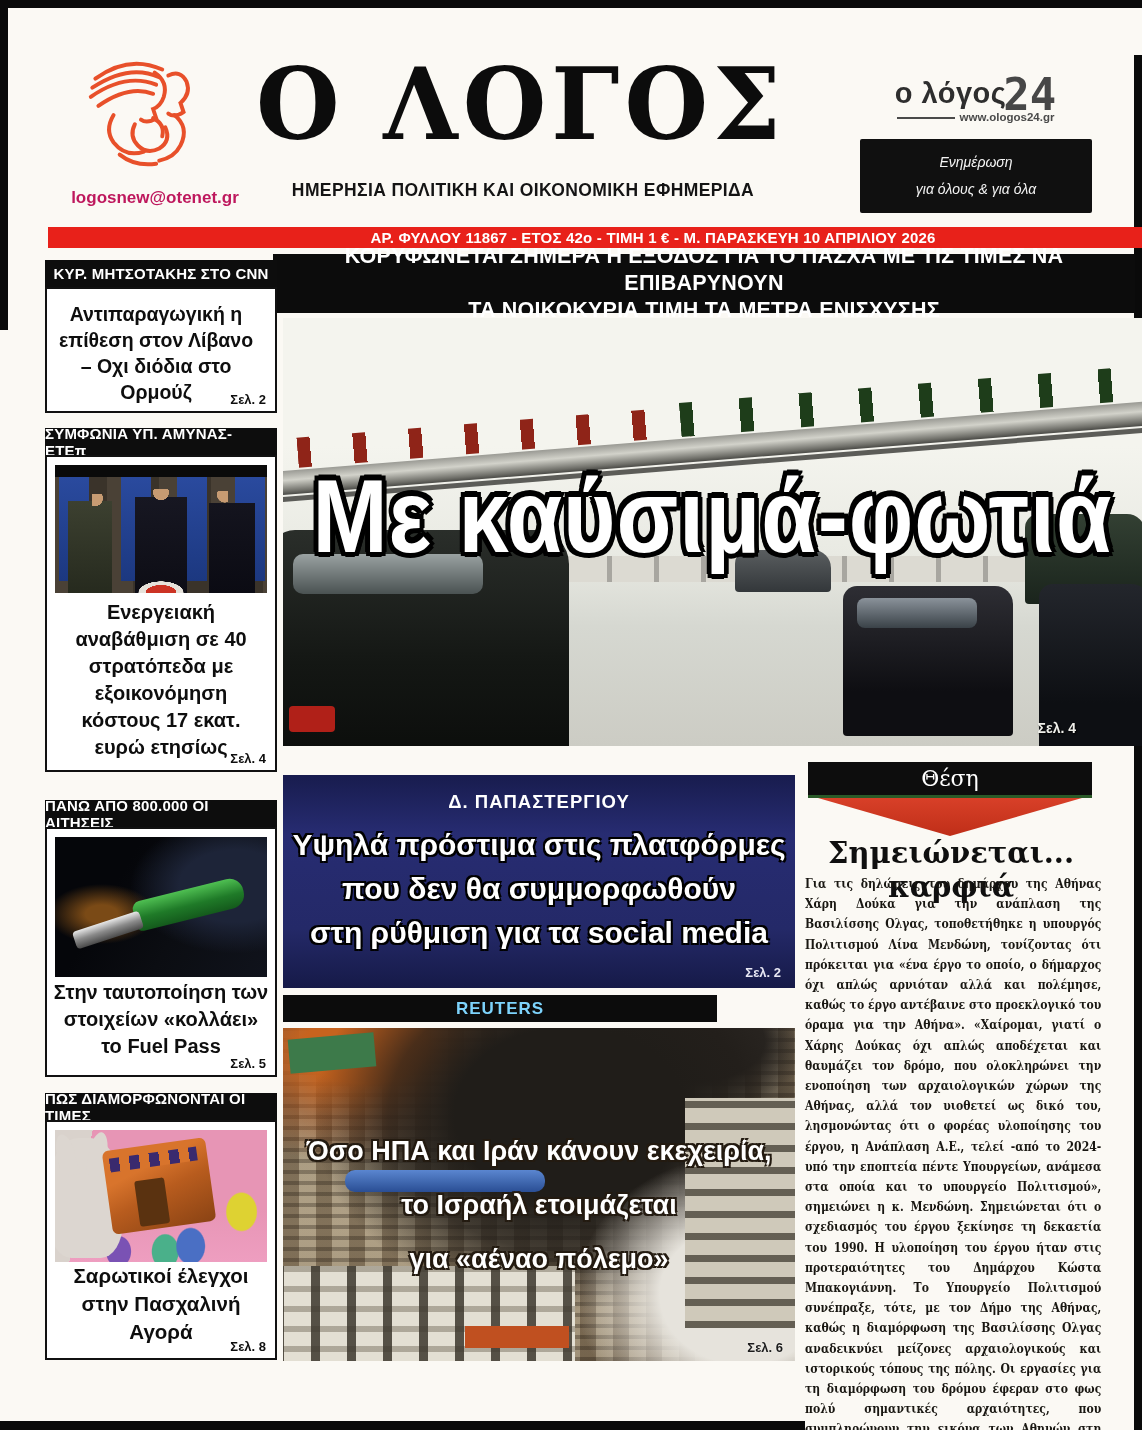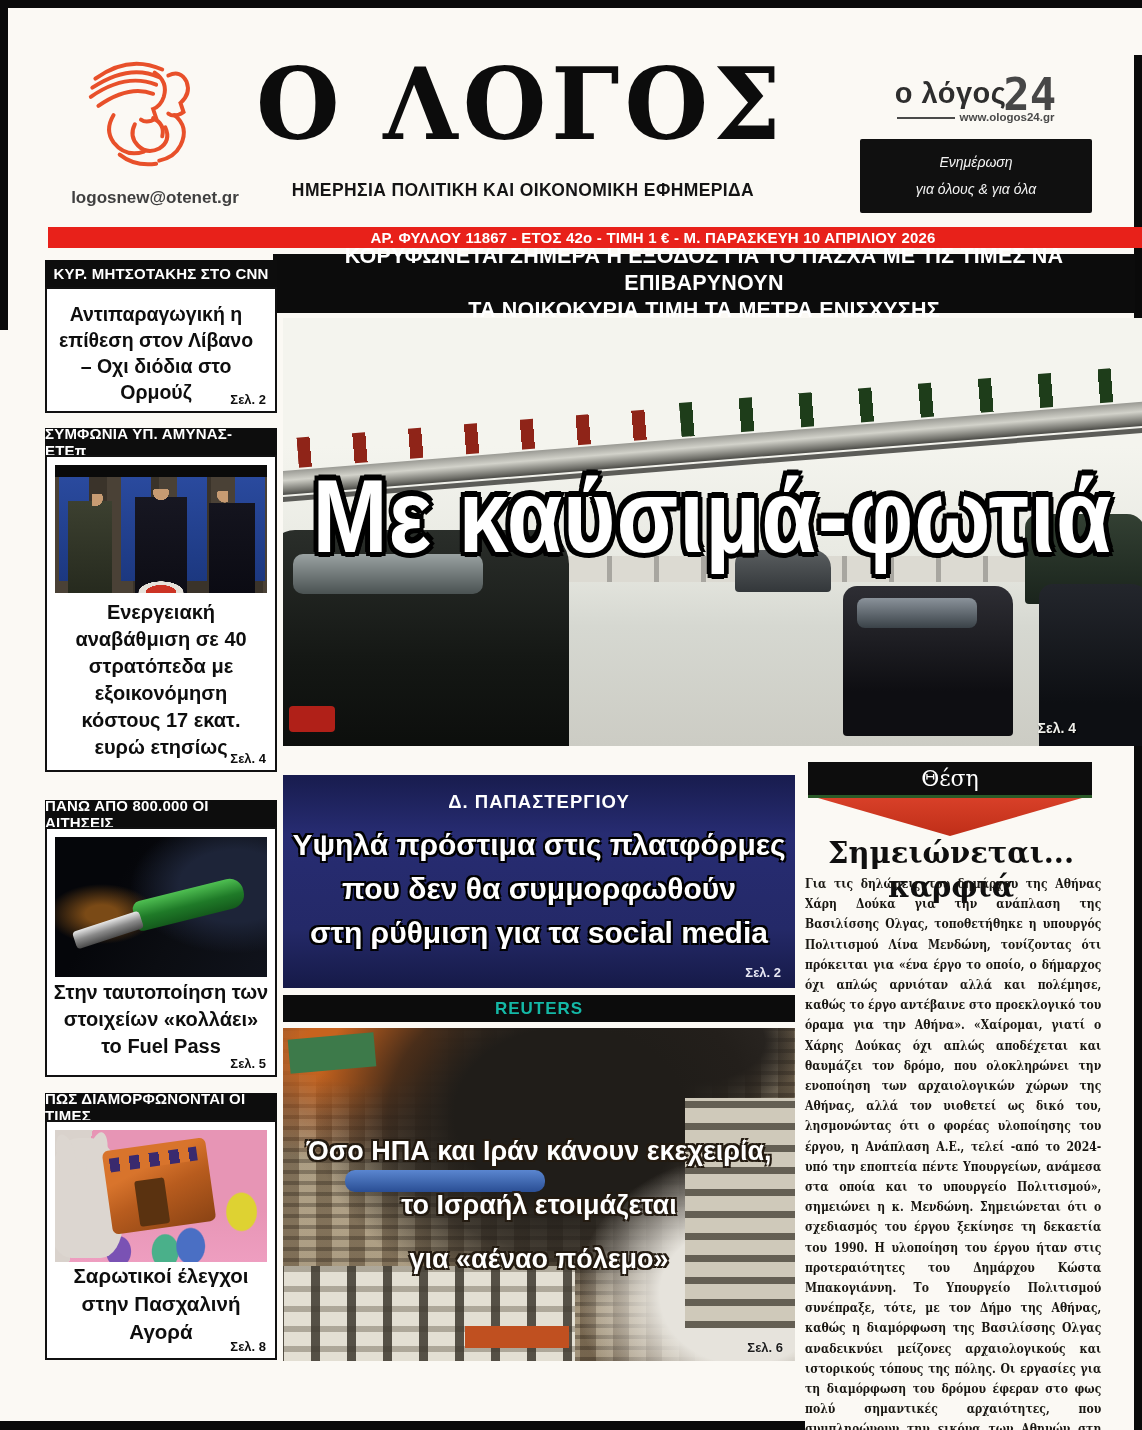--- a/index.html
+++ b/index.html
@@ -3,21 +3,21 @@
 <meta charset="utf-8">
 <style>
   html,body{margin:0;padding:0;background:#888;}
   .page{position:relative;width:1142px;height:1430px;margin:0 auto;background:#fbf9f4;overflow:hidden;
         font-family:"Liberation Sans",sans-serif;color:#111;}
   .abs{position:absolute;}
   
   .edge{background:#0a0a0a;}
   
   .faces-logo{left:68px;top:48px;width:152px;height:122px;}
-  .email{left:40px;top:188px;width:230px;text-align:center;font-weight:bold;font-size:17px;color:#404040;}
+  .email{left:40px;top:188px;width:230px;text-align:center;font-weight:bold;font-size:17px;color:#be185d;}
   .np-title{left:248px;top:38px;width:546px;text-align:center;font-family:"DejaVu Serif",serif;
             font-weight:bold;font-size:96px;line-height:128px;letter-spacing:5px;color:#0c0c0c;
             transform:scaleY(1.04);transform-origin:top;}
   .np-sub{left:250px;top:180px;width:546px;text-align:center;font-weight:bold;font-size:17.5px;color:#141414;letter-spacing:.4px;}
   .weblogo{left:858px;top:62px;width:235px;text-align:center;color:#2e2e2e;}
   .weblogo .nm{font-weight:bold;font-size:29px;letter-spacing:.5px;}
   .weblogo .n24{font-family:"DejaVu Sans Mono",monospace;font-weight:bold;font-size:44px;color:#474747;
                 position:relative;top:7px;margin-left:-3px;}
   .weburl{margin-top:-2px;font-size:11.5px;color:#4a4a4a;font-weight:bold;}
   .weburl .rule{display:inline-block;width:58px;height:2px;background:#4a4a4a;vertical-align:middle;margin-right:5px;}
@@ -119,21 +119,21 @@
   
   .blue-box{left:283px;top:775px;width:512px;height:213px;
      background:linear-gradient(180deg,#181c4e,#272c72 28%,#242968 72%,#161a48);}
   .blue-kicker{position:absolute;left:0;top:16px;width:100%;text-align:center;color:#fff;
      font-weight:bold;font-size:18.5px;letter-spacing:1px;}
   .blue-lines{position:absolute;left:0;top:48px;width:100%;text-align:center;color:#fff;
      font-weight:bold;font-size:30px;line-height:44px;
      text-shadow:-2px -2px 0 #000,2px -2px 0 #000,-2px 2px 0 #000,2px 2px 0 #000;}
   .blue-ref{position:absolute;right:14px;bottom:8px;color:#e8e8f4;font-weight:bold;font-size:13px;}
   
-  .reuters-bar{left:283px;top:995px;width:512px;height:27px;background:#0c0c0c;color:#14b8a6;
+  .reuters-bar{left:283px;top:995px;width:434px;height:27px;background:#0c0c0c;color:#7dd3fc;
      display:flex;align-items:center;justify-content:center;font-weight:bold;font-size:17px;letter-spacing:1px;}
   .reuters-photo{left:283px;top:1028px;width:512px;height:333px;overflow:hidden;background:
      radial-gradient(240px 200px at 90% 80%, #e6e3dc 0 35%, rgba(0,0,0,0) 70%),
      radial-gradient(330px 250px at 56% 26%, #201d19 0 35%, rgba(32,28,24,.75) 55%, rgba(0,0,0,0) 78%),
      radial-gradient(280px 160px at 16% 6%, #c7631e 0 22%, rgba(160,80,30,.55) 45%, rgba(0,0,0,0) 72%),
      radial-gradient(160px 90px at 80% 4%, #2c2824 0 45%, rgba(0,0,0,0) 75%),
      repeating-linear-gradient(0deg, rgba(30,22,14,.30) 0 4px, rgba(0,0,0,0) 4px 11px),
      repeating-linear-gradient(90deg, rgba(70,48,26,.35) 0 16px, rgba(210,190,160,.28) 16px 33px),
      linear-gradient(#93876f,#a2957c 60%,#8d8069);}
   .ru-build1{position:absolute;left:-8px;top:238px;width:300px;height:100px;background:#e3dfd3;

